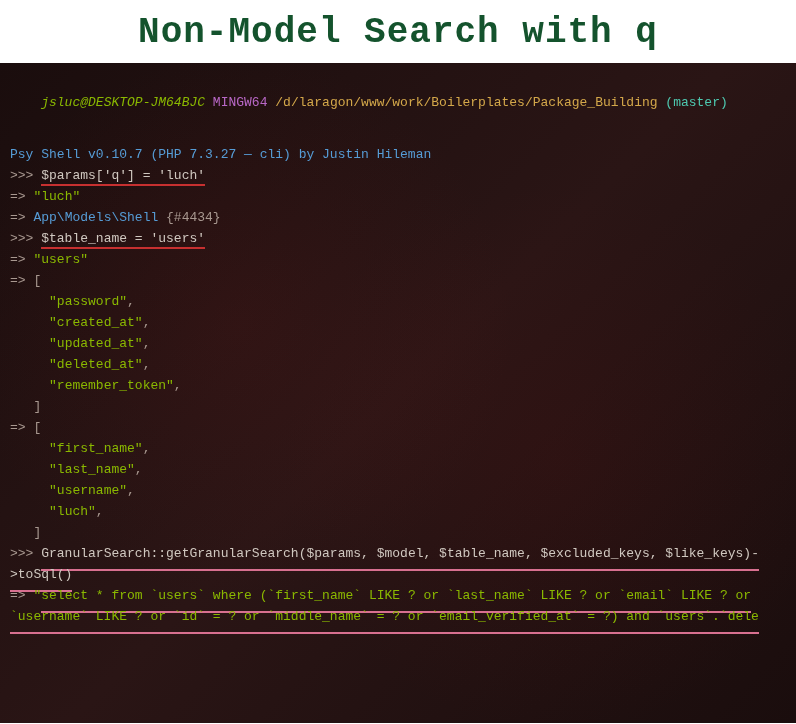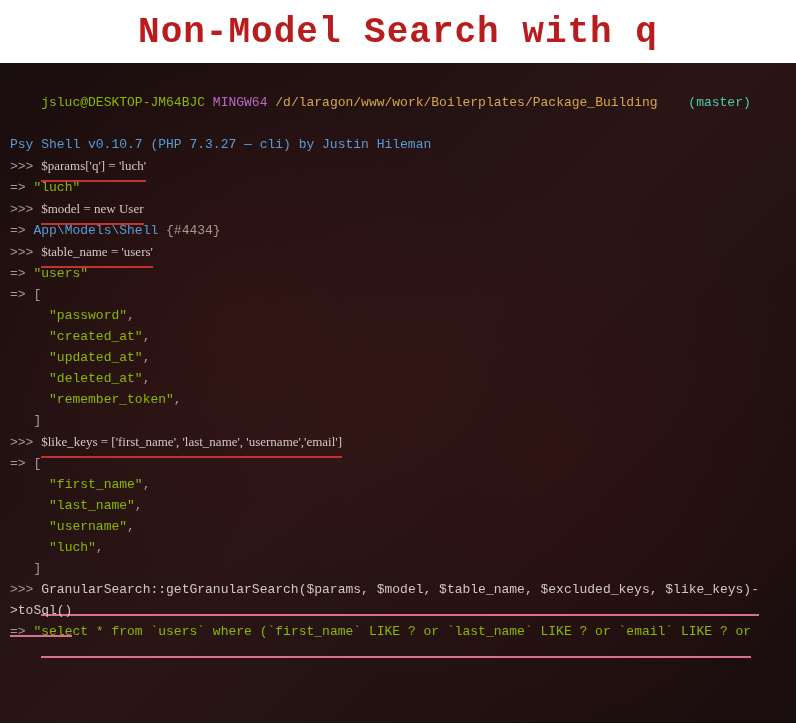--- a/index.html
+++ b/index.html
@@ -8,21 +8,21 @@
       height: 724px;
       background: #fff;
       font-family: 'Courier New', Consolas, monospace;
     }
     .title {
       text-align: center;
       font-size: 36px;
       font-weight: bold;
       font-family: 'Courier New', monospace;
       padding: 12px 0 10px 0;
-      color: #b91c1c;
+      color: #14532d;
       letter-spacing: 1px;
     }
     .terminal {
       background: linear-gradient(135deg, #1a0d0d 0%, #2a1515 50%, #1a0d0d 100%);
       width: 796px;
       height: 660px;
       padding: 8px 10px;
       font-size: 13px;
       line-height: 21px;
       font-family: 'Consolas', 'Courier New', monospace;
@@ -32,73 +32,71 @@
     .terminal::before {
       content: '';
       position: absolute;
       inset: 0;
       background:
         radial-gradient(circle at 30% 40%, rgba(120,30,30,0.15) 0%, transparent 40%),
         radial-gradient(circle at 70% 60%, rgba(100,20,20,0.15) 0%, transparent 40%);
       pointer-events: none;
     }
     .line { white-space: pre-wrap; word-break: break-all; position: relative; }
-    .green { color: #8ab800; }
+    .green { color: #8ab800; font-style: italic; }
     .purple { color: #b968c7; margin-top: 16px; }
     .yellow { color: #d4a84a; }
-    .cyan { color: #4ec9b0; margin-left: 23px; }
+    .cyan { color: #4ec9b0; }
     .white { color: #d0c8c0; }
     .gray { color: #a89890; }
-    .blue { color: #569cd6; }
+    .blue { color: #569cd6; margin-top: 10px; }
     .str { color: #8ab800; }
     .arrow { color: #a89890; }
     .underline {
       border-bottom: 2px solid #c73030;
-      padding-bottom: 7px;
-      font-family: Liberation Serif, serif;
+      padding-bottom: 1px;
     }
     .underline-pink {
       border-bottom: 2px solid #d87090;
-      padding-bottom: 17px;
+      padding-bottom: 8px;
     }
   </style>
 </head>
 <body>
 
 <div class="title">Non-Model Search with q</div>
 
 <div class="terminal">
   <div class="line">
     <span class="green">jsluc@DESKTOP-JM64BJC</span> <span class="purple">MINGW64</span> <span class="yellow">/d/laragon/www/work/Boilerplates/Package_Building</span> <span class="cyan">(master)</span>
   </div>
   <div class="line blue">Psy Shell v0.10.7 (PHP 7.3.27 — cli) by Justin Hileman</div>
 
   <div class="line"><span class="gray">&gt;&gt;&gt;</span> <span class="white underline">$params['q'] = 'luch'</span></div>
   <div class="line"><span class="arrow">=&gt;</span> <span class="str">"luch"</span></div>
 
-  <div class="line"><span class="gray">&gt;&gt;&gt;</span> <span class="white underline">$model = new User</span></div>
   <div class="line"><span class="arrow">=&gt;</span> <span class="blue">App\Models\Shell</span> <span class="gray">{#4434}</span></div>
 
   <div class="line"><span class="gray">&gt;&gt;&gt;</span> <span class="white underline">$table_name = 'users'</span></div>
   <div class="line"><span class="arrow">=&gt;</span> <span class="str">"users"</span></div>
 
   <div class="line"><span class="arrow">=&gt;</span> <span class="gray">[</span></div>
   <div class="line">     <span class="str">"<span>password</span>"</span><span class="gray">,</span></div>
   <div class="line">     <span class="str">"<span>created_at</span>"</span><span class="gray">,</span></div>
   <div class="line">     <span class="str">"<span>updated_at</span>"</span><span class="gray">,</span></div>
   <div class="line">     <span class="str">"<span>deleted_at</span>"</span><span class="gray">,</span></div>
   <div class="line">     <span class="str">"<span>remember_token</span>"</span><span class="gray">,</span></div>
   <div class="line gray">   <span>]</span></div>
 
-  <div class="line"><span class="gray">&gt;&gt;&gt;</span> <span class="white underline">$like_keys = ['first_name', 'last_name', 'username','email']</span></div>
   <div class="line"><span class="arrow">=&gt;</span> <span class="gray">[</span></div>
   <div class="line">     <span class="str">"<span>first_name</span>"</span><span class="gray">,</span></div>
   <div class="line">     <span class="str">"<span>last_name</span>"</span><span class="gray">,</span></div>
   <div class="line">     <span class="str">"<span>username</span>"</span><span class="gray">,</span></div>
   <div class="line">     <span class="str">"<span>luch</span>"</span><span class="gray">,</span></div>
   <div class="line gray">   <span>]</span></div>
 
   <div class="line"><span class="gray">&gt;&gt;&gt;</span> <span class="white underline-pink">GranularSearch::getGranularSearch($params, $model, $table_name, $excluded_keys, $like_keys)-</span></div>
   <div class="line"><span class="white underline-pink">&gt;toSql()</span></div>
   <div class="line"><span class="arrow">=&gt;</span> <span class="str">"<span class="underline-pink">select * from `users` where (`first_name` LIKE ? or `last_name` LIKE ? or `email` LIKE ? or</span></span></div>
+  <div class="line"><span class="str underline-pink">`username` LIKE ? or `id` = ? or `middle_name` = ? or `email_verified_at` = ?) and `users`.`dele</span></div>
   <div class="line"></div>
 
 </div>
 
 </body></html>

